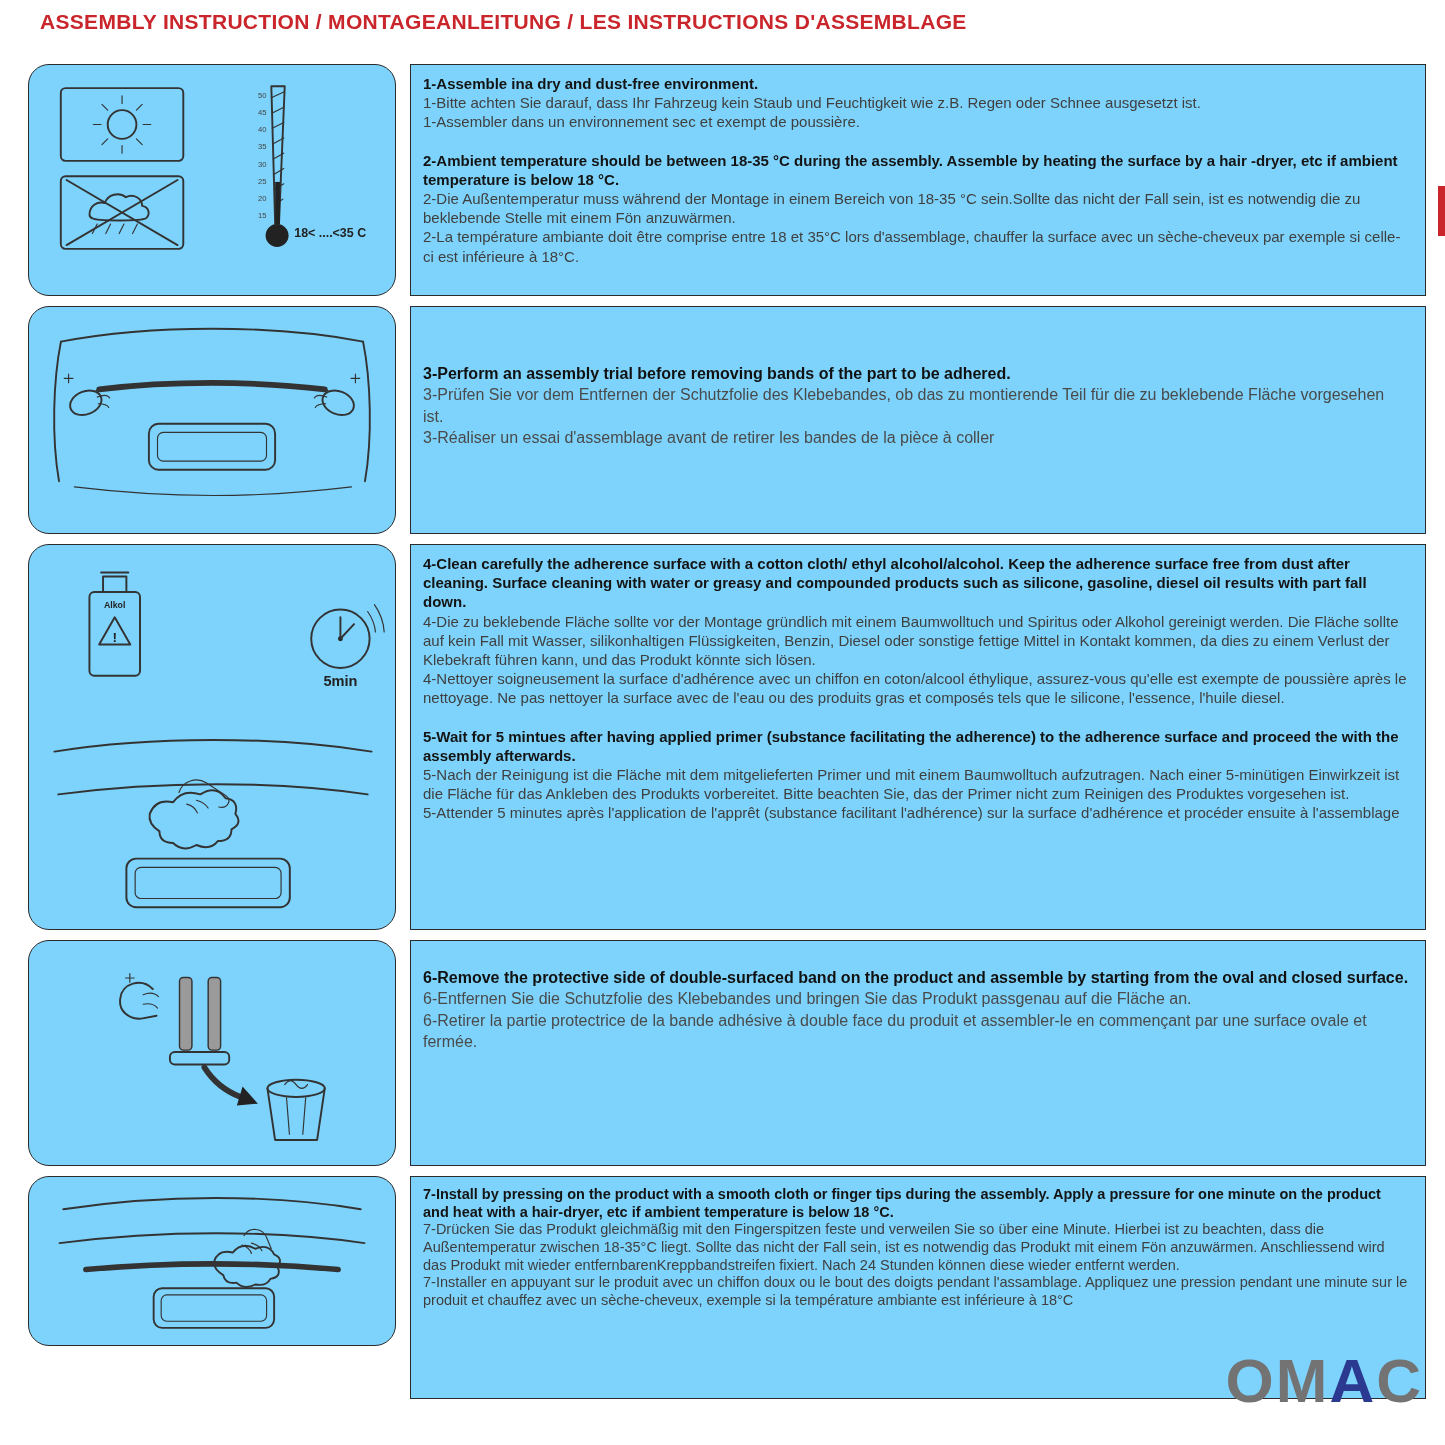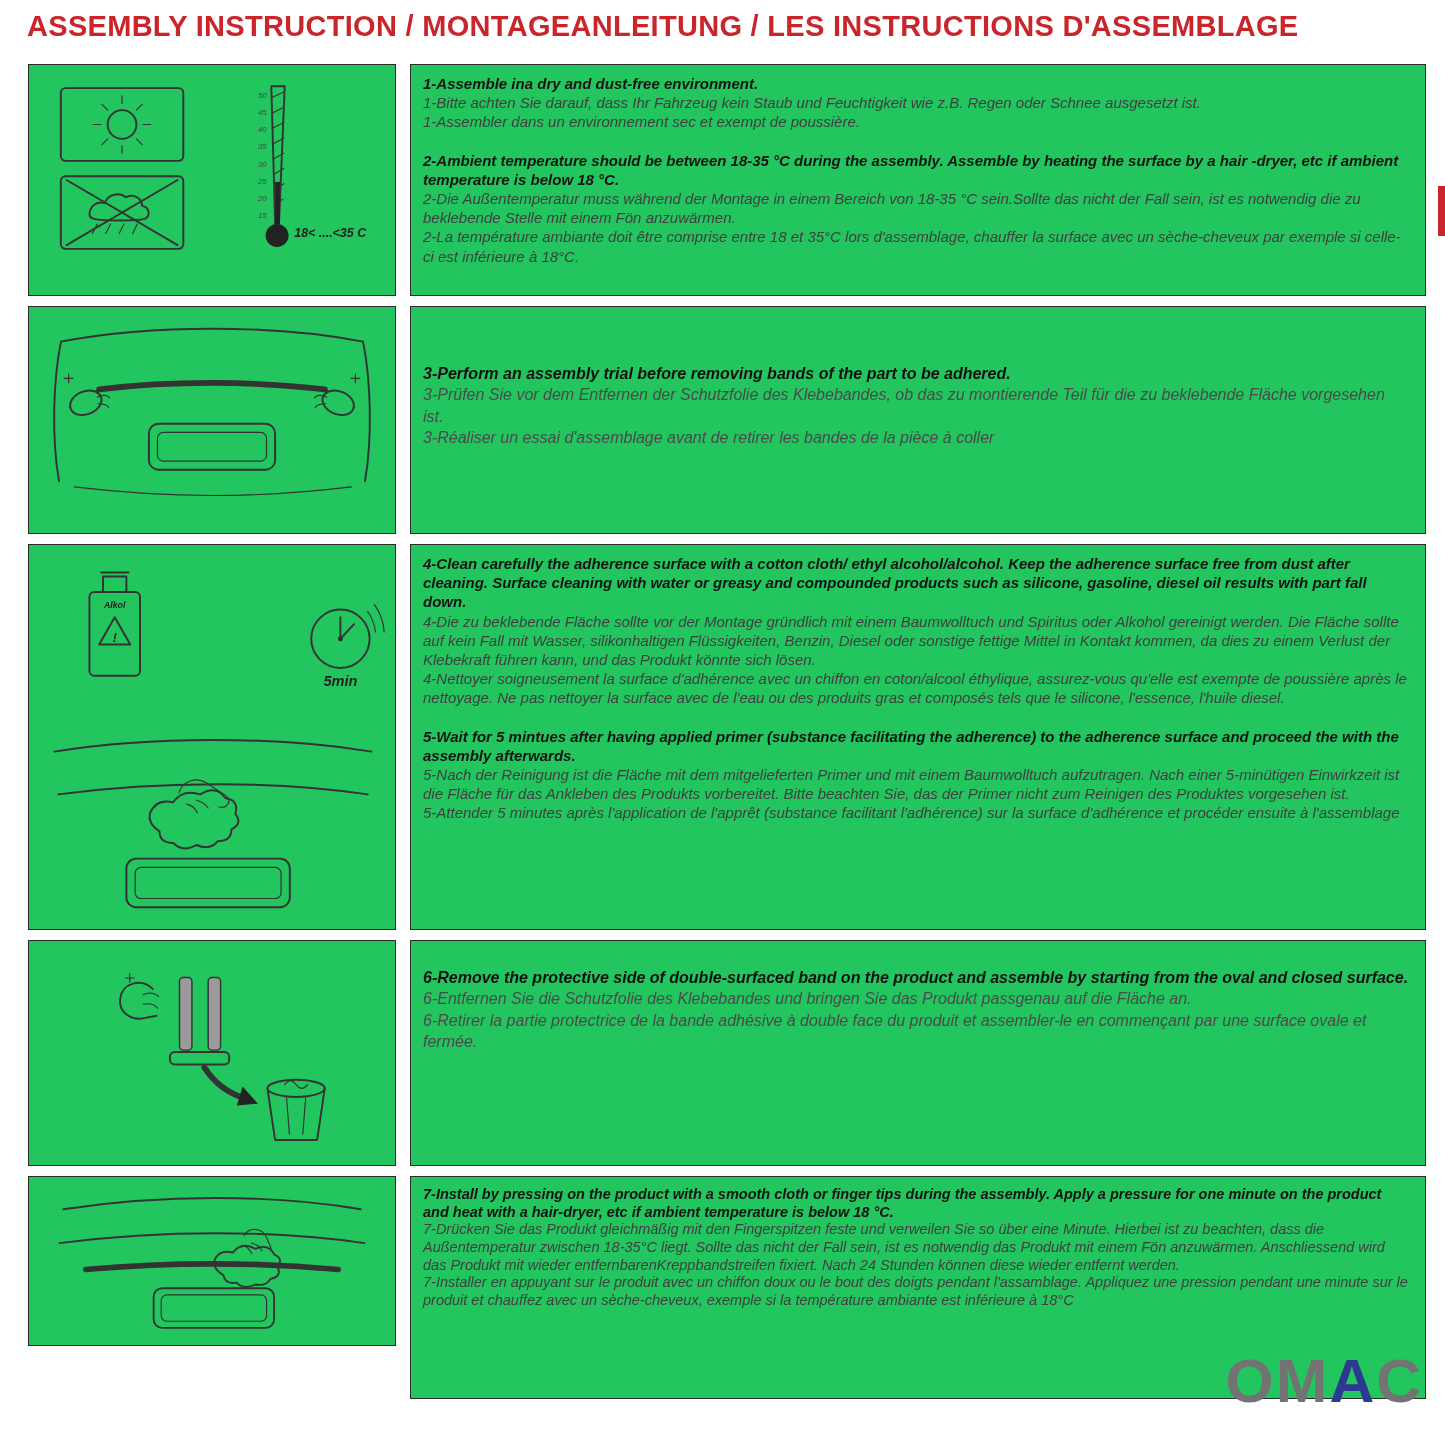--- a/index.html
+++ b/index.html
@@ -3,28 +3,28 @@
 <meta charset="utf-8">
 <style>
   * { margin:0; padding:0; box-sizing:border-box; }
   html,body { background:#ffffff; }
   body {
     width:1445px; height:1445px; position:relative; overflow:hidden;
     font-family:"Liberation Sans", sans-serif;
   }
   .page { position:absolute; inset:0; background:#fff; }
   .title {
-    position:absolute; left:27px; top:10px; width:1380px;
-    font-size:29px; font-weight:800; letter-spacing:.3px;
+    position:absolute; left:40px; top:10px; width:1380px;
+    font-size:21px; font-weight:800; letter-spacing:.3px;
     color:#c9252b; white-space:nowrap;
   }
   .red-tab { position:absolute; right:0; top:186px; width:7px; height:50px; background:#c9252b; }
 
-  .box { position:absolute; border:1.5px solid #2b2b2b; background:#22c55e;font-style:italic; }
-  .imgbox { left:28px; width:368px; display:flex; align-items:center; justify-content:center; padding:4px; }
+  .box { position:absolute; border:1.5px solid #2b2b2b; background:#7dd3fc; }
+  .imgbox { left:28px; width:368px; display:flex; align-items:center; justify-content:center; padding:4px;border-radius:21px; }
   .imgbox svg { width:100%; height:100%; }
   .textbox { left:410px; width:1016px; padding:9px 16px 8px 12px; color:#3f3f3f; font-size:15px; line-height:1.28; overflow:hidden; }
   .textbox p { margin:0; }
   .textbox p.b { font-weight:bold; color:#141414; }
   .gap { margin-top:19px !important; }
 
   .big { font-size:16px; line-height:1.34; color:#4a4a4a; }
   .big p.b { color:#111; }
   .small { font-size:14.5px; line-height:1.22; }
 

